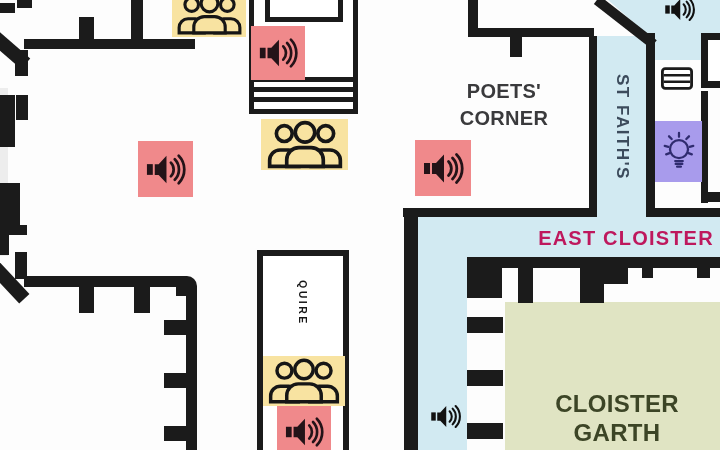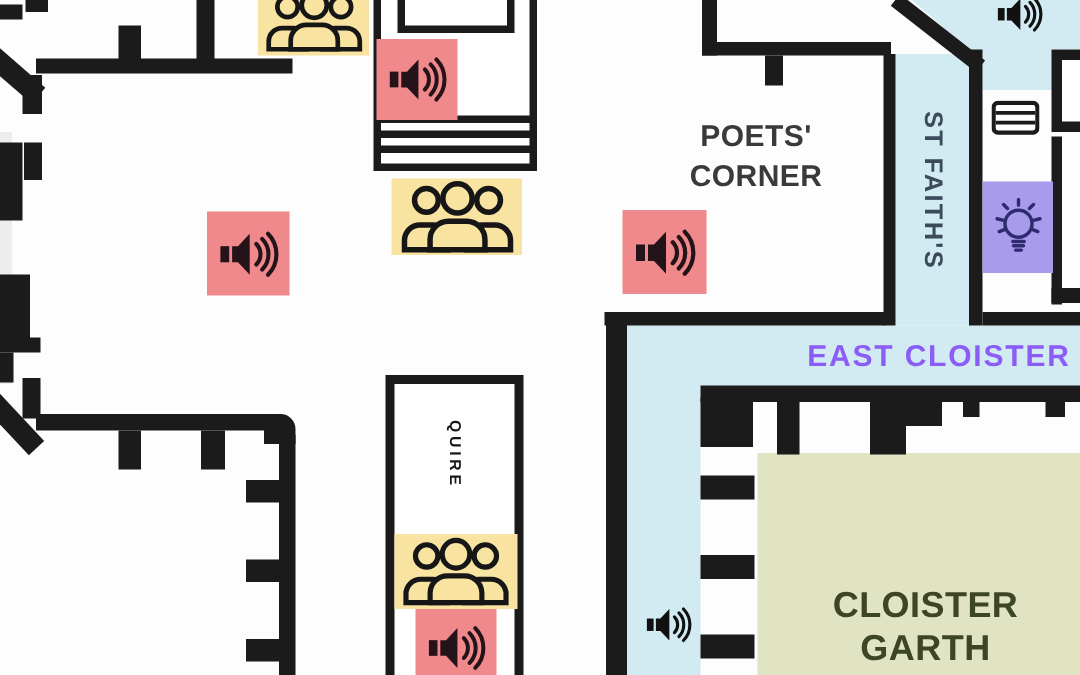--- a/index.html
+++ b/index.html
@@ -13,21 +13,21 @@
   .w{display:block;position:absolute;background:var(--wall);z-index:2;}
   .structure{position:absolute;background:#fff;border:5px solid var(--wall);z-index:2;}
   .step{position:absolute;background:var(--wall);z-index:3;}
   .label{position:absolute;z-index:5;white-space:pre-line;font-weight:600;text-align:center;}
   .vwrap{position:absolute;z-index:5;display:flex;justify-content:center;}
   .vtext{writing-mode:vertical-rl;font-weight:700;}
   .marker{position:absolute;z-index:6;display:flex;align-items:center;justify-content:center;}
   .marker .icon{display:flex;align-items:center;justify-content:center;width:100%;height:100%;}
   .marker svg{display:block;}
   #poets-label{color:#3a3a3c;font-size:20px;line-height:27px;letter-spacing:.3px;}
-  #east-cloister-label{color:#8b5cf6;font-size:20px;letter-spacing:1.2px;}
+  #east-cloister-label{color:#be185d;font-size:20px;letter-spacing:1.2px;}
   #garth-label{color:#3c4526;font-size:24px;line-height:29px;letter-spacing:.3px;}
   #stfaiths-wrap .vtext{color:#3c4b5c;font-size:17px;font-weight:600;letter-spacing:1.5px;}
   #quire-wrap .vtext{color:#161616;font-size:10.5px;letter-spacing:2.5px;}
 </style>
 </head>
 <body>
 
 <div id="stage" style="--corridor-blue: #d2eaf2; --garth-green: #e0e4c3; --audio-red: #f0898b; --gathering-yellow: #f8e3a1; --highlight-purple: #a89bec; --wall: #1b1b1b;">
 
   <div class="edge-shade" style="left:0;top:88px;width:8px;height:168px;"></div>

